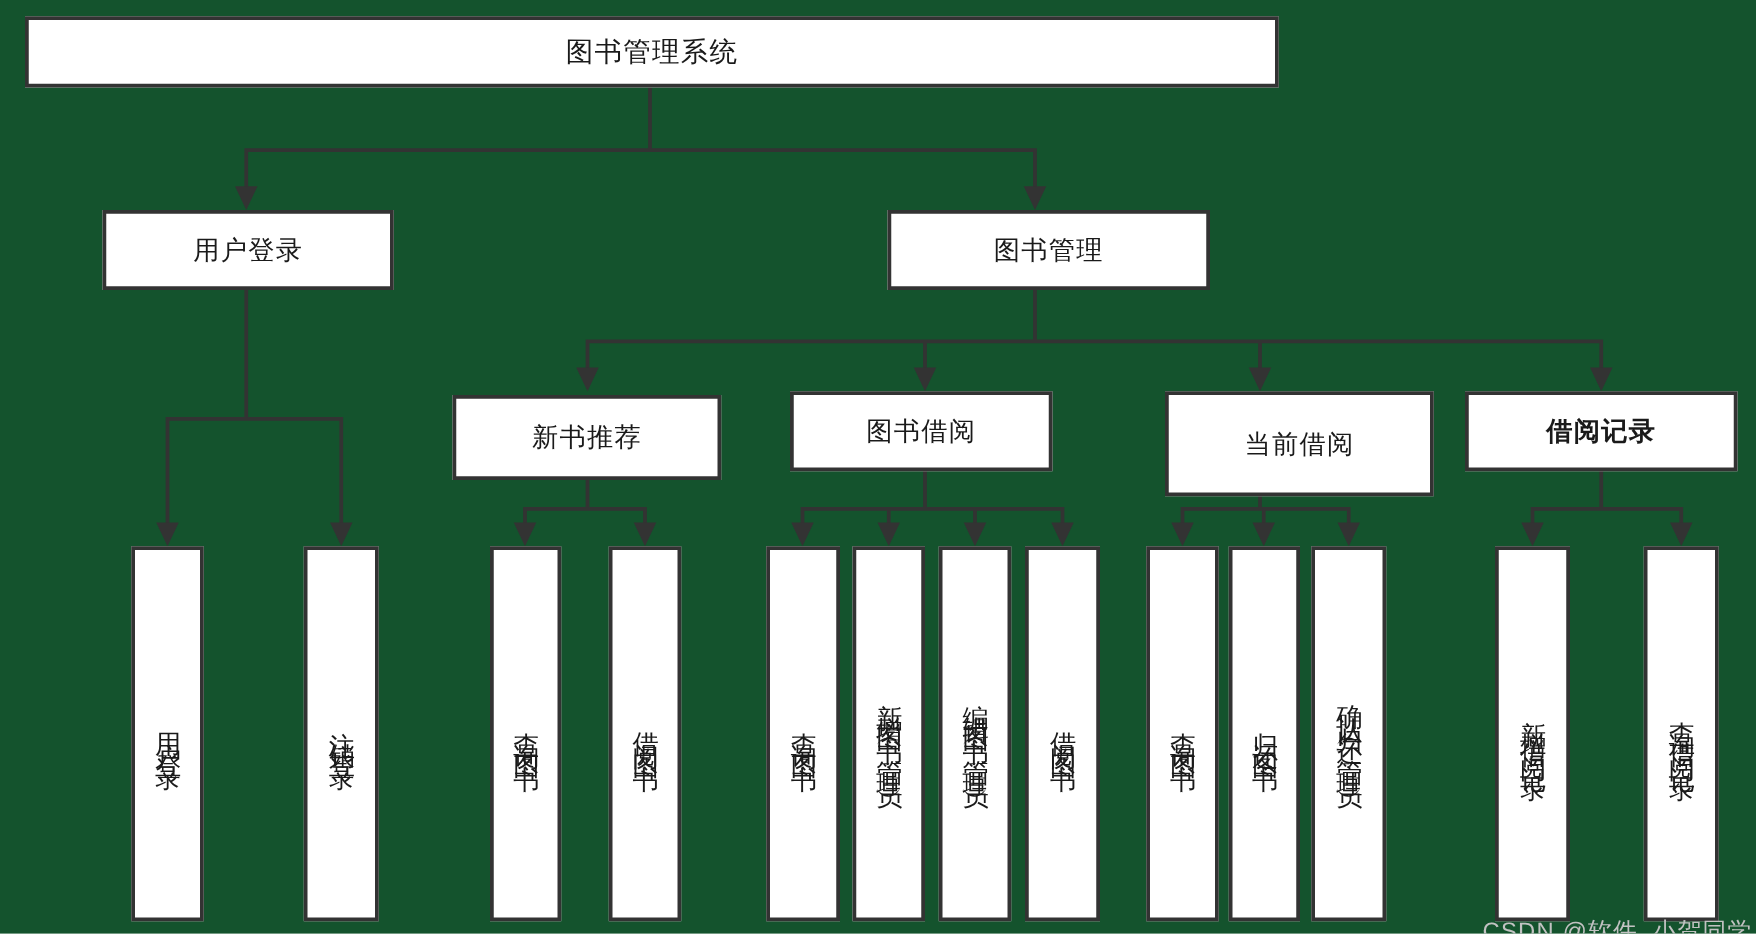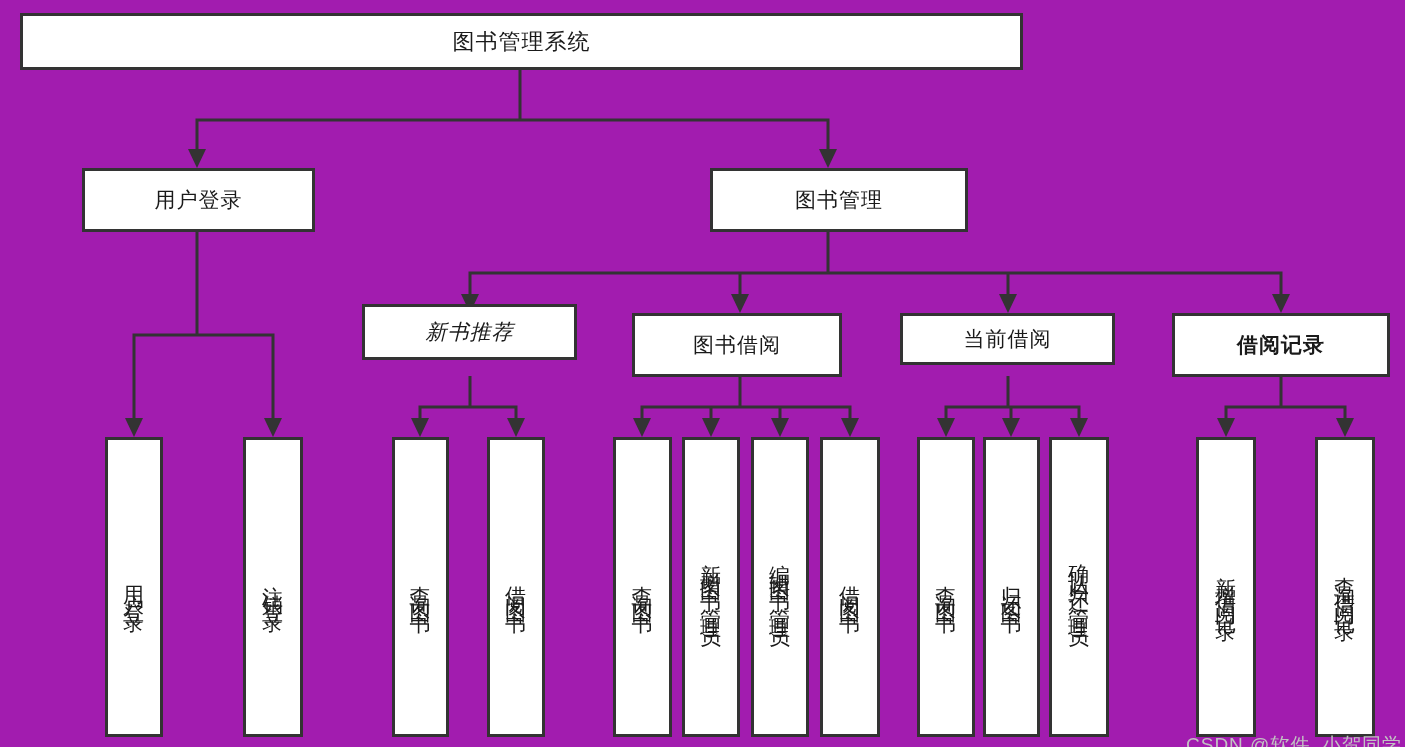--- a/index.html
+++ b/index.html
@@ -1,20 +1,20 @@
 <!DOCTYPE html>
 <html><head>
 <meta charset="utf-8">
 <style>
   html, body { margin: 0; padding: 0; background: #ffffff; }
   .stage {
     position: relative;
     width: 1405px;
     height: 747px;
-    background: #a21caf;
+    background: #14532d;
     font-family: "Liberation Sans", "DejaVu Sans", sans-serif;
     overflow: hidden;
   }
   .connectors {
     position: absolute;
     left: 0; top: 0;
     width: 1405px; height: 747px;
   }
   .box {
     position: absolute;
@@ -103,27 +103,27 @@
     <span class="hlabel">图书管理系统</span>
   </div>
 
   <div class="box" style="left:82px; top:168px; width:233px; height:64px;">
     <span class="hlabel">用户登录</span>
   </div>
   <div class="box" style="left:710px; top:168px; width:258px; height:64px;">
     <span class="hlabel">图书管理</span>
   </div>
 
-  <div class="box" style="left:362px; top:304px; width:215px; height:56px;font-style:italic;">
+  <div class="box" style="left:362px; top:316px; width:215px; height:68px;">
     <span class="hlabel">新书推荐</span>
   </div>
   <div class="box" style="left:632px; top:313px; width:210px; height:64px;">
     <span class="hlabel">图书借阅</span>
   </div>
-  <div class="box" style="left:900px; top:313px; width:215px; height:52px;text-align:center;">
+  <div class="box" style="left:932px; top:313px; width:215px; height:84px;text-align:center;">
     <span class="hlabel">当前借阅</span>
   </div>
   <div class="box" style="left:1172px; top:313px; width:218px; height:64px;font-weight:bold;">
     <span class="hlabel">借阅记录</span>
   </div>
 
   <div class="box vbox" style="left:105px; top:437px; width:58px; height:300px;">
     <span class="vlabel">用户登录</span>
   </div>
   <div class="box vbox" style="left:243px; top:437px; width:60px; height:300px;">

